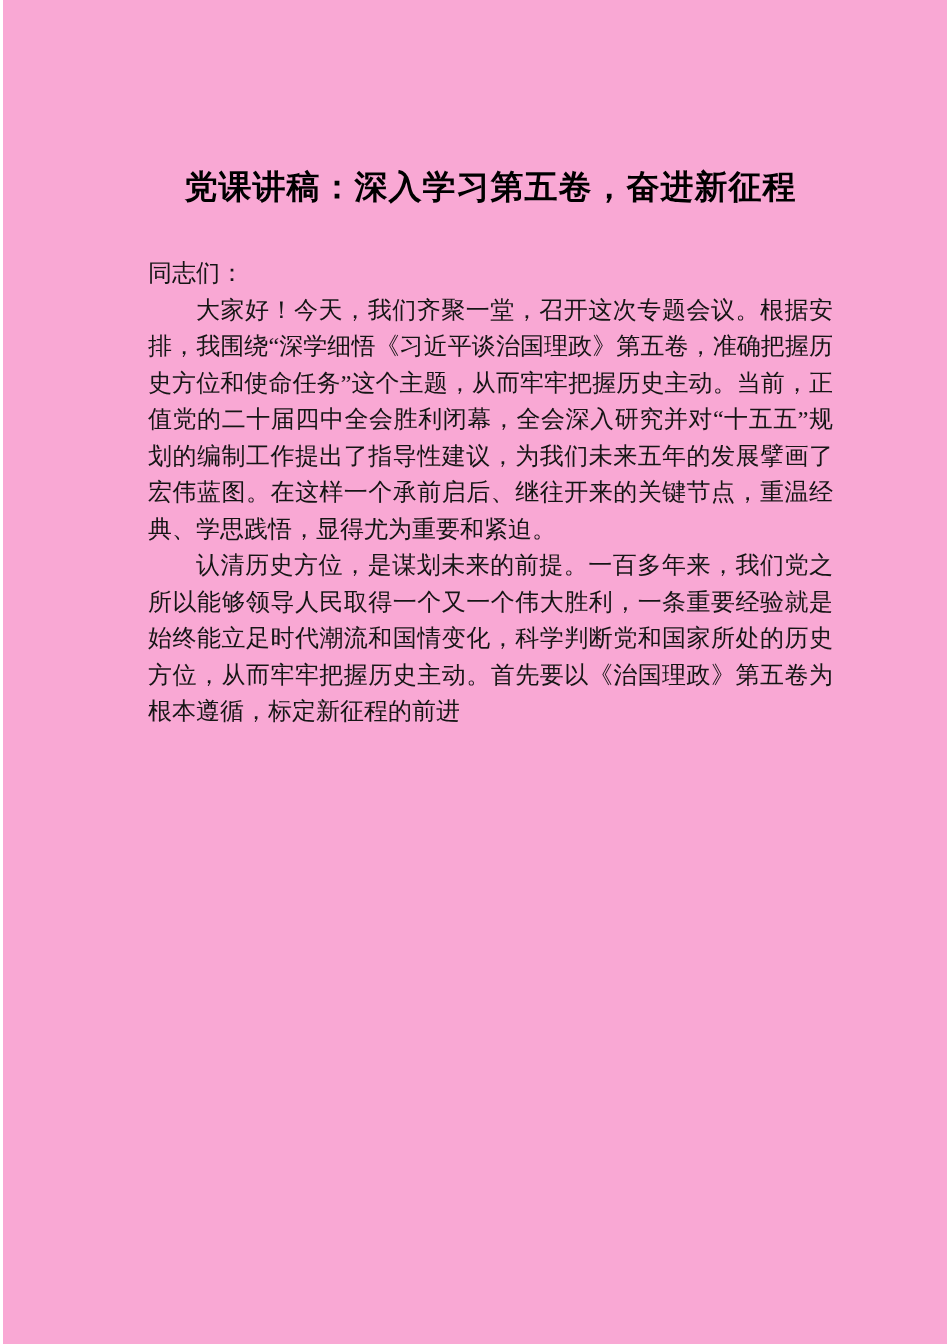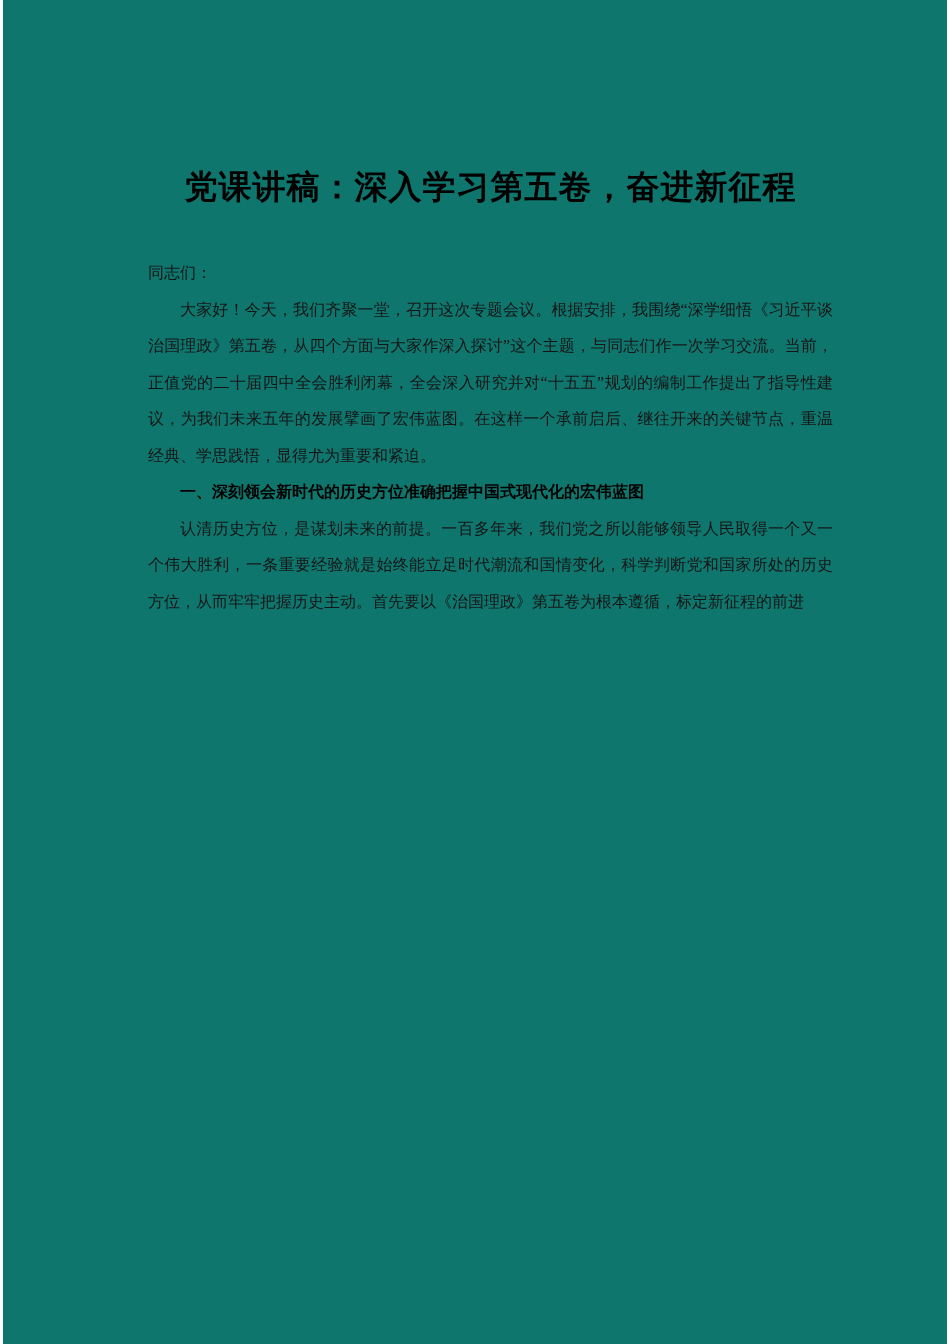--- a/index.html
+++ b/index.html
@@ -6,42 +6,42 @@
   html, body {
     background: #ffffff;
   }
   body {
     font-family: "Liberation Serif", "DejaVu Serif", serif;
   }
   .page {
     position: relative;
     width: 944px;
     height: 1344px;
-    background: #0f766e;
+    background: #f9a8d4;
     color: #111111;
     overflow: hidden;
     margin: 0 auto;
   }
   .content {
     padding: 152px 114px 0 145px;
   }
   .doc-title {
     font-size: 33px;
     font-weight: bold;
     text-align: center;
     line-height: 70px;
     letter-spacing: 1px;
     margin-bottom: 33px;
     color: #000000;
   }
   .title-line {
     display: block;
   }
   .doc-body {
-    font-size: 16px;
+    font-size: 24px;
     line-height: 36.5px;
     text-align: justify;
     text-justify: inter-ideograph;
     color: #151515;
   }
   .para {
     margin: 0;
   }
   .para.indent {
     text-indent: 2em;
@@ -54,18 +54,17 @@
 </head>
 <body>
 
 <div class="page">
   <div class="content">
     <h1 class="doc-title">
       <span class="title-line">党课讲稿：深入学习第五卷，奋进新征程</span>
     </h1>
     <div class="doc-body">
         <p class="para">同志们：</p>
-        <p class="para indent">大家好！今天，我们齐聚一堂，召开这次专题会议。根据安排，我围绕“深学细悟《习近平谈治国理政》第五卷，从四个方面与大家作深入探讨”这个主题，与同志们作一次学习交流。当前，正值党的二十届四中全会胜利闭幕，全会深入研究并对“十五五”规划的编制工作提出了指导性建议，为我们未来五年的发展擘画了宏伟蓝图。在这样一个承前启后、继往开来的关键节点，重温经典、学思践悟，显得尤为重要和紧迫。</p>
-        <p class="para indent bold">一、深刻领会新时代的历史方位准确把握中国式现代化的宏伟蓝图</p>
+        <p class="para indent">大家好！今天，我们齐聚一堂，召开这次专题会议。根据安排，我围绕“深学细悟《习近平谈治国理政》第五卷，准确把握历史方位和使命任务”这个主题，从而牢牢把握历史主动。当前，正值党的二十届四中全会胜利闭幕，全会深入研究并对“十五五”规划的编制工作提出了指导性建议，为我们未来五年的发展擘画了宏伟蓝图。在这样一个承前启后、继往开来的关键节点，重温经典、学思践悟，显得尤为重要和紧迫。</p>
         <p class="para indent">认清历史方位，是谋划未来的前提。一百多年来，我们党之所以能够领导人民取得一个又一个伟大胜利，一条重要经验就是始终能立足时代潮流和国情变化，科学判断党和国家所处的历史方位，从而牢牢把握历史主动。首先要以《治国理政》第五卷为根本遵循，标定新征程的前进</p>
       </div>
   </div>
 </div>
 
 </body></html>

